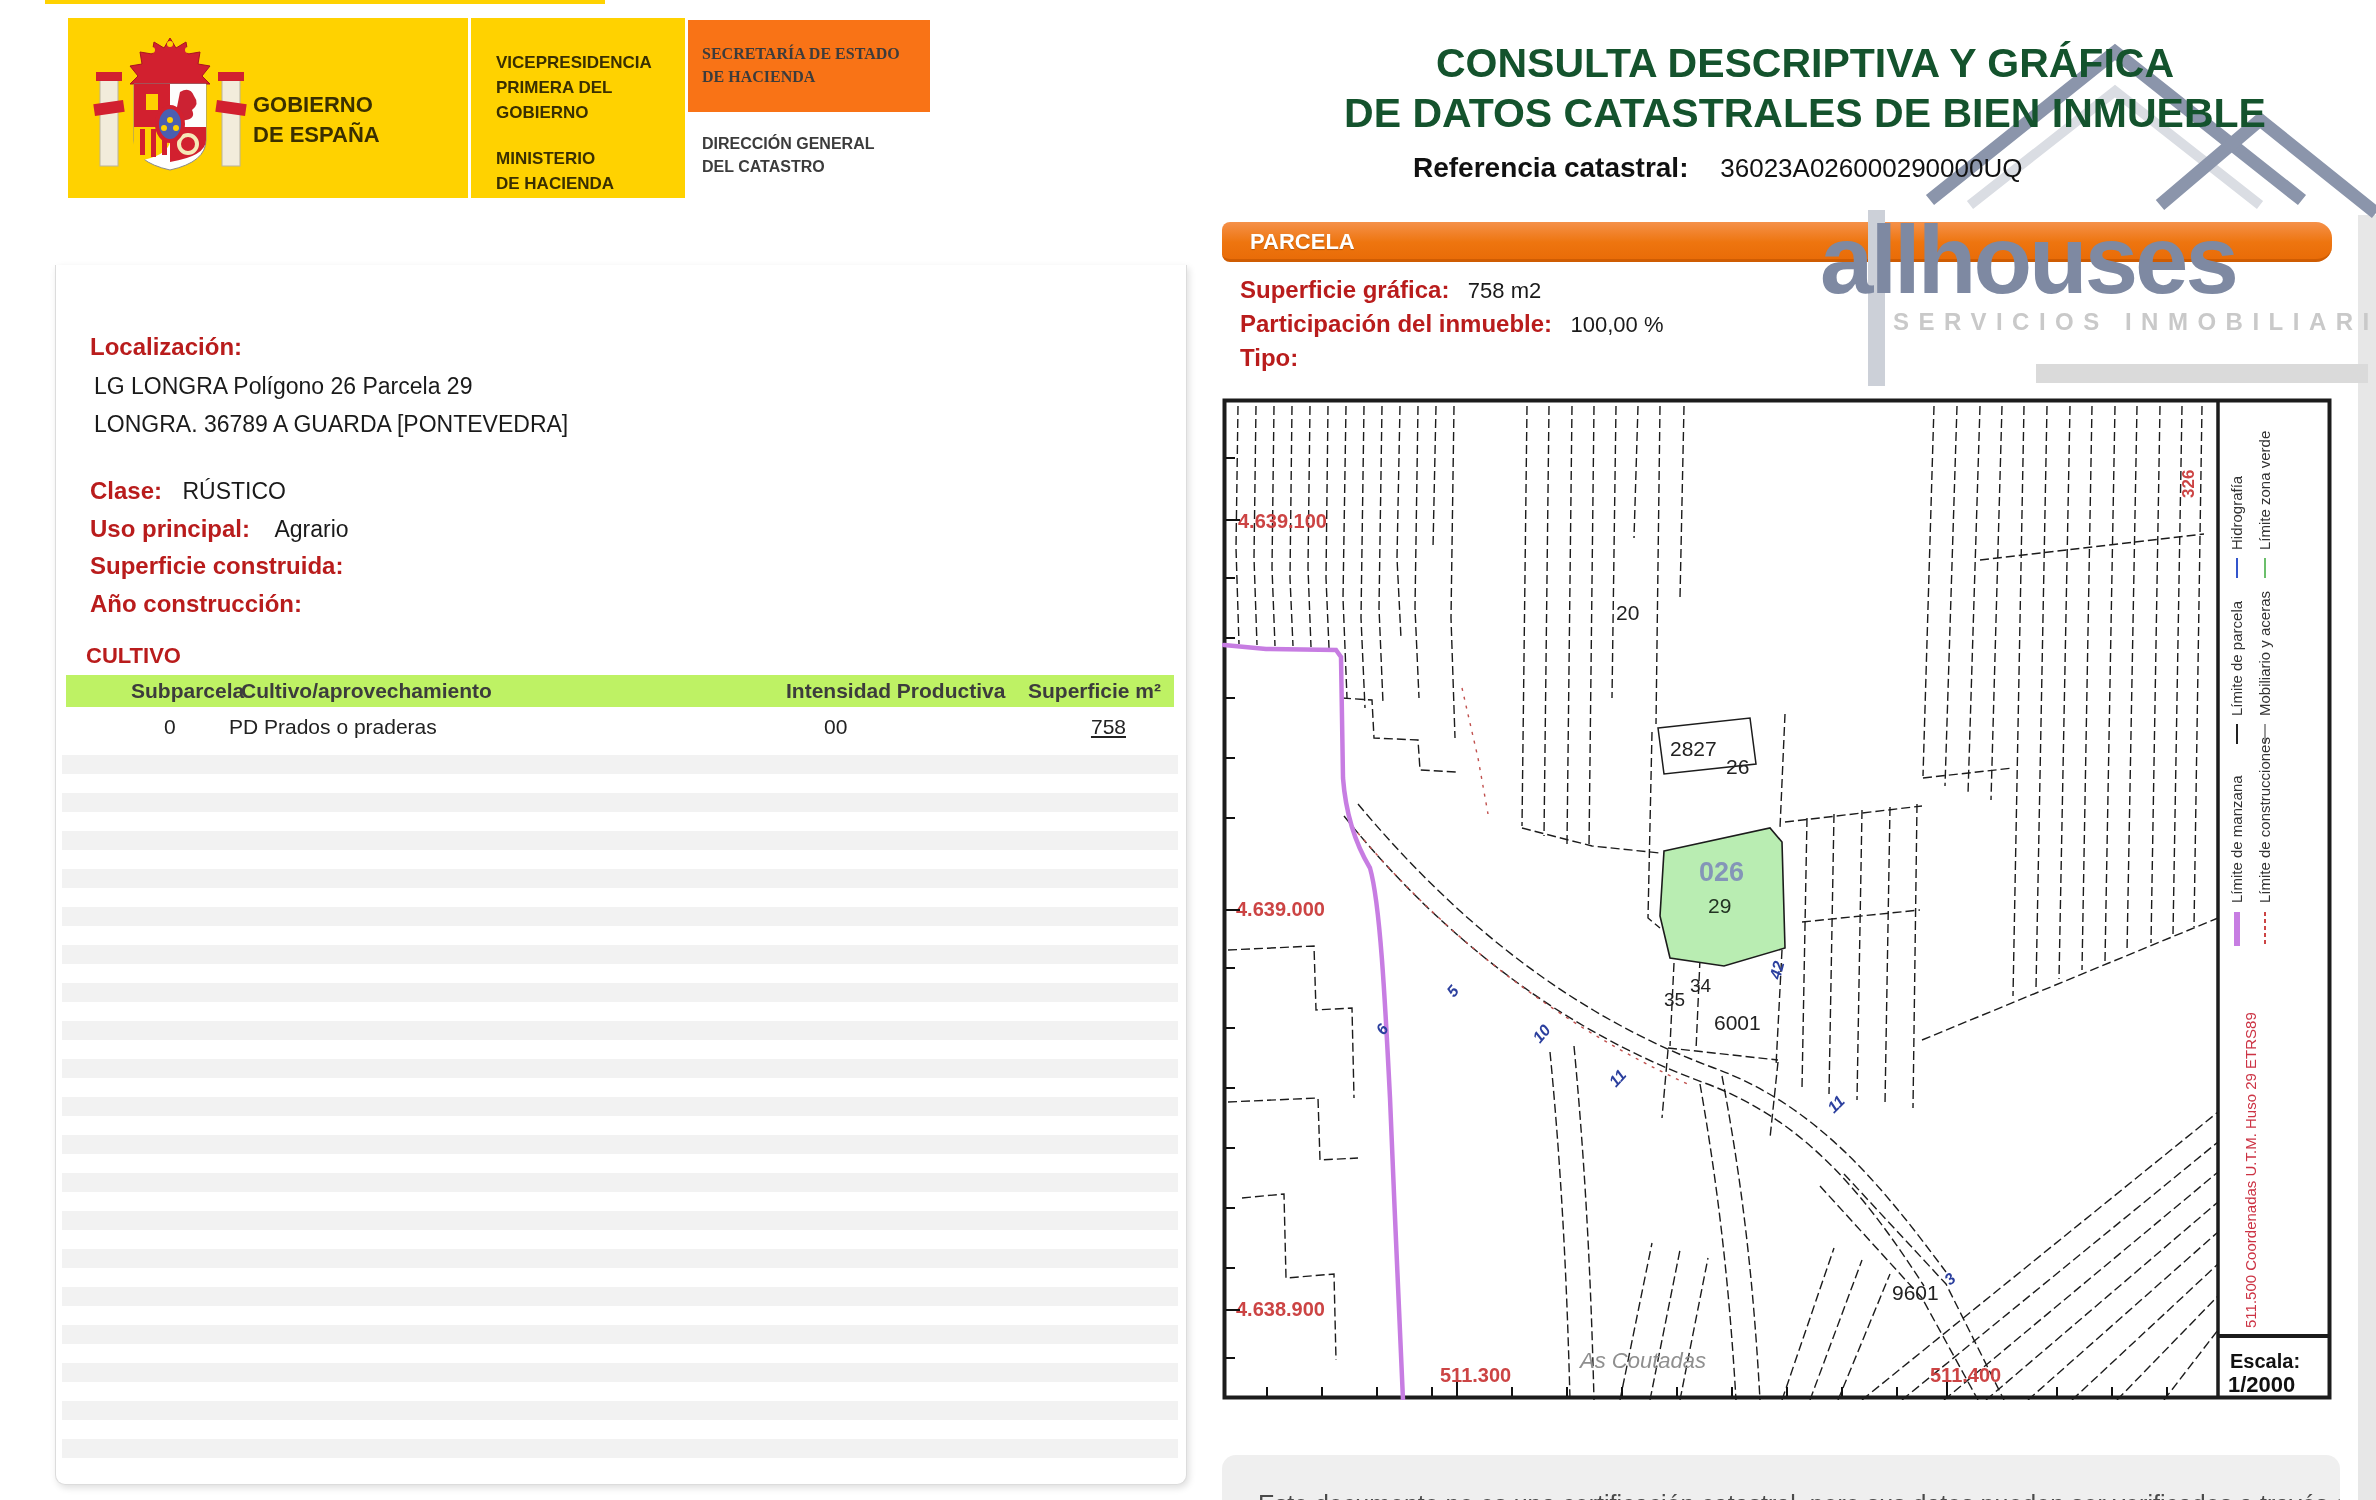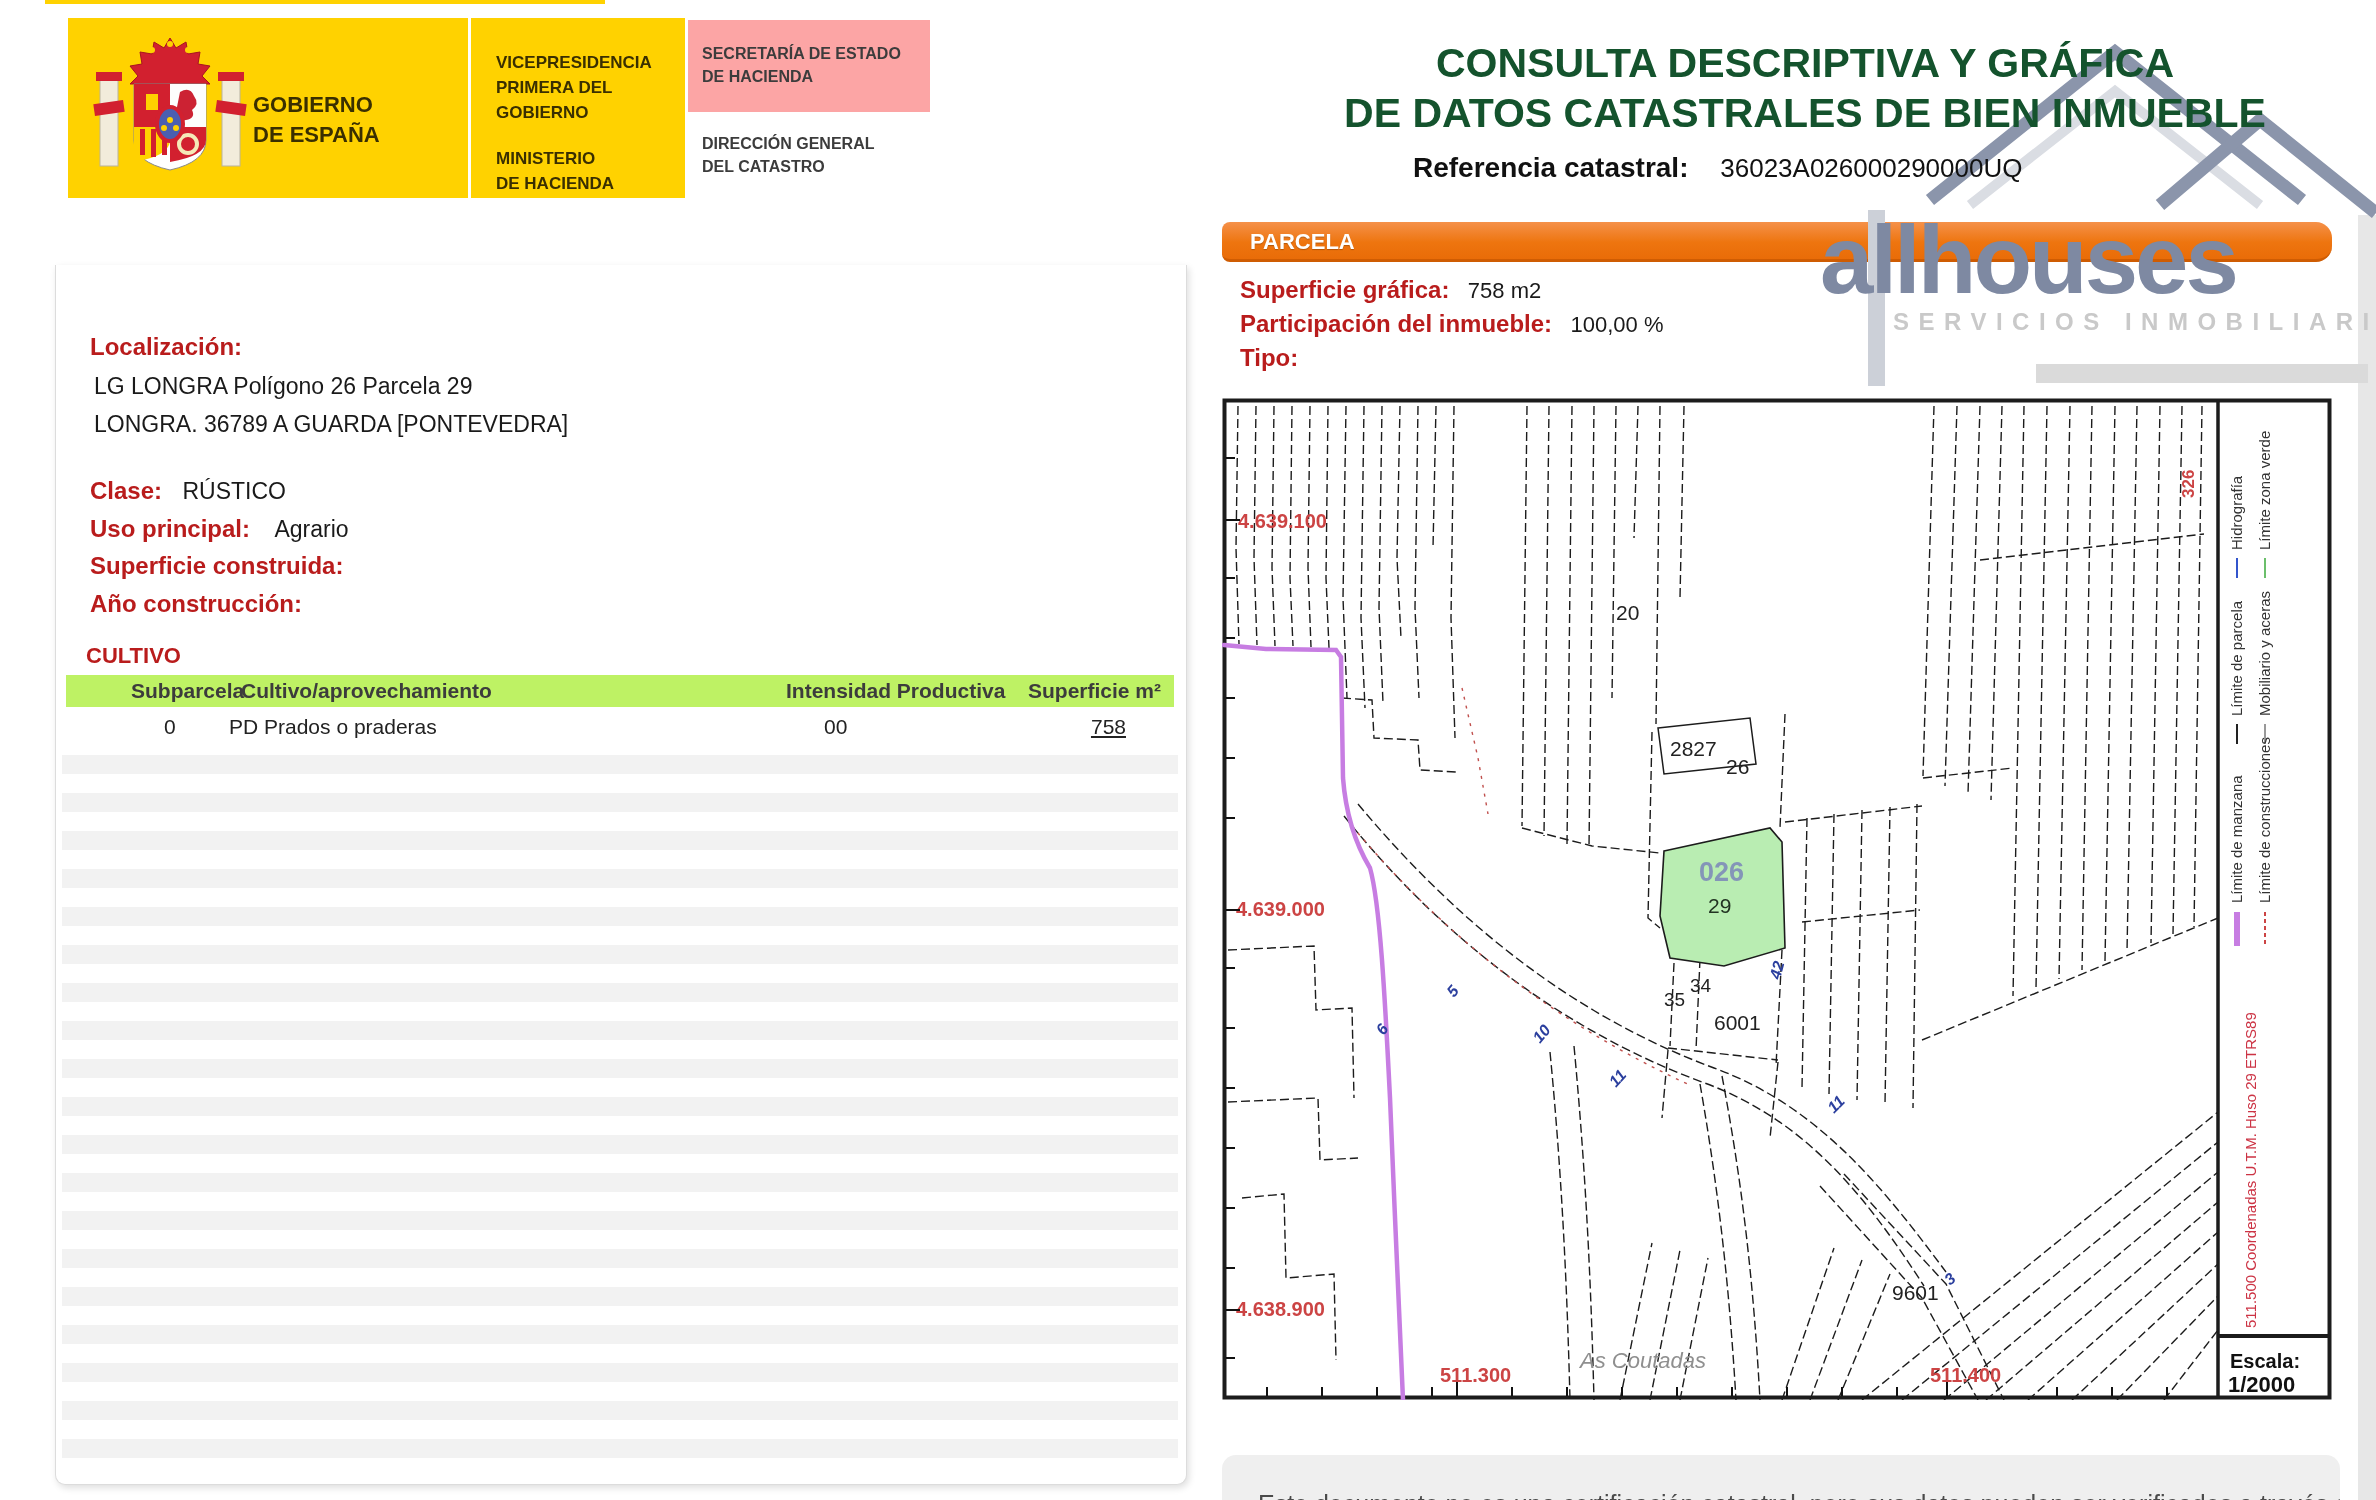--- a/index.html
+++ b/index.html
@@ -3,21 +3,21 @@
 <meta charset="utf-8">
 <style>
   html,body{margin:0;padding:0;background:#fff;width:2376px;height:1500px;overflow:hidden;
             font-family:"Liberation Sans",sans-serif;}
   .abs{position:absolute;}
   #page{position:relative;width:2376px;height:1500px;background:#fff;}
 
   
   .yellowbox{background:#ffd200;}
   .govtext{color:#3a2f00;font-weight:bold;}
-  .graybox{background:#fca5a5;}
+  .graybox{background:#f97316;font-family:Liberation Serif, serif;}
   .minitext{font-size:16px;font-weight:bold;color:#3c3c3c;line-height:23px;}
   .title{font-weight:bold;color:#14532d;font-size:41px;white-space:nowrap;}
   .refline{font-size:28px;color:#111;white-space:nowrap;}
 
   
   .obar{background:linear-gradient(180deg,#f5914a 0%,#ee750f 55%,#e96c08 100%);
         border-bottom:3px solid #cf5c02;color:#fff;font-weight:bold;font-size:22px;
         line-height:40px;padding-left:28px;box-sizing:border-box;text-shadow:0 1px 1px rgba(0,0,0,.25);}
 
   

